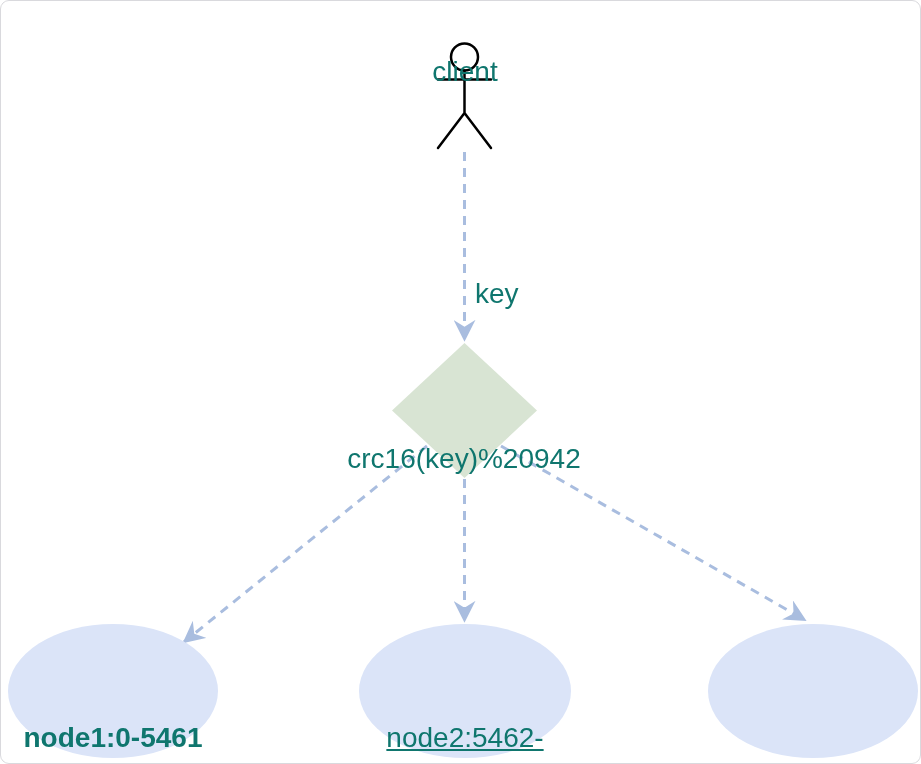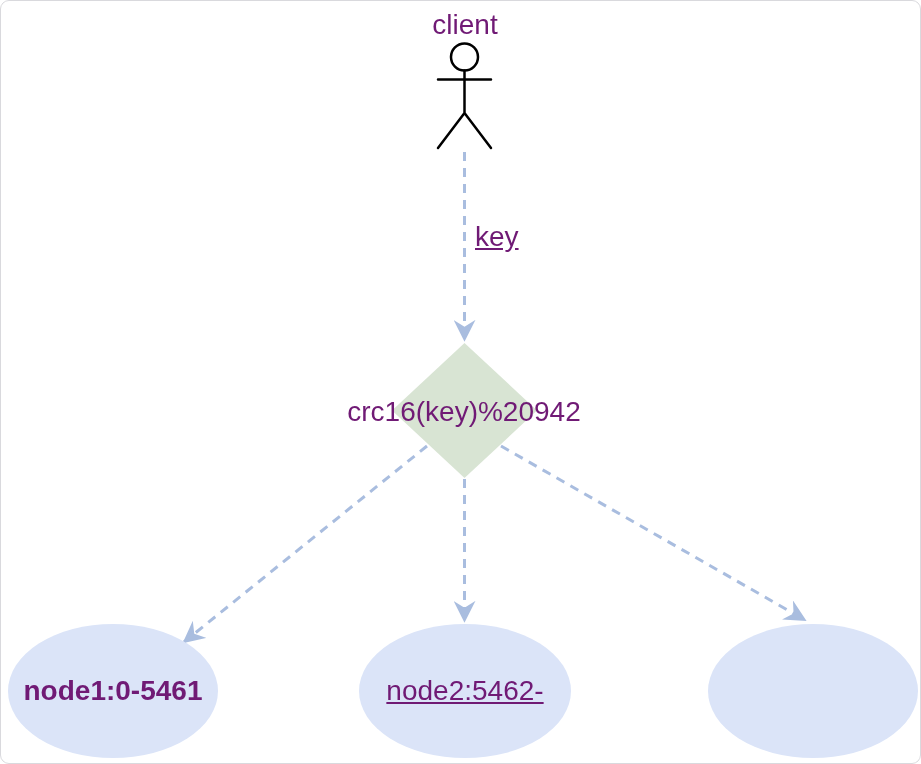--- a/index.html
+++ b/index.html
@@ -18,31 +18,32 @@
     border-radius: 9px;
     overflow: hidden;
   }
   .diagram-svg {
     position: absolute;
     left: 0;
     top: 0;
   }
   .label {
     position: absolute;
-    color: #701a75;
+    color: #0f766e;
     font-size: 28px;
     line-height: 32px;
     white-space: nowrap;
+    margin-top: 47px;
   }
   .label.centered {
     transform: translate(-50%, -50%);
     text-align: center;
   }
   #lbl-client   { left: 464px; top: 24px;  }
-  #lbl-key      { left: 474px; top: 236px; transform: translateY(-50%); text-decoration: underline; }
+  #lbl-key      { left: 474px; top: 246px; transform: translateY(-50%); }
   #lbl-decision { left: 463px; top: 411px; }
   #lbl-node1    { left: 112px; top: 690px; font-weight: bold; }
   #lbl-node2    { left: 464px; top: 690px; text-decoration: underline; }
   #lbl-node3    { left: 812px; top: 690px; }
   .node-line { display: block; }
   .node-line:empty { display: none; }
 </style>
 </head>
 <body>
 

